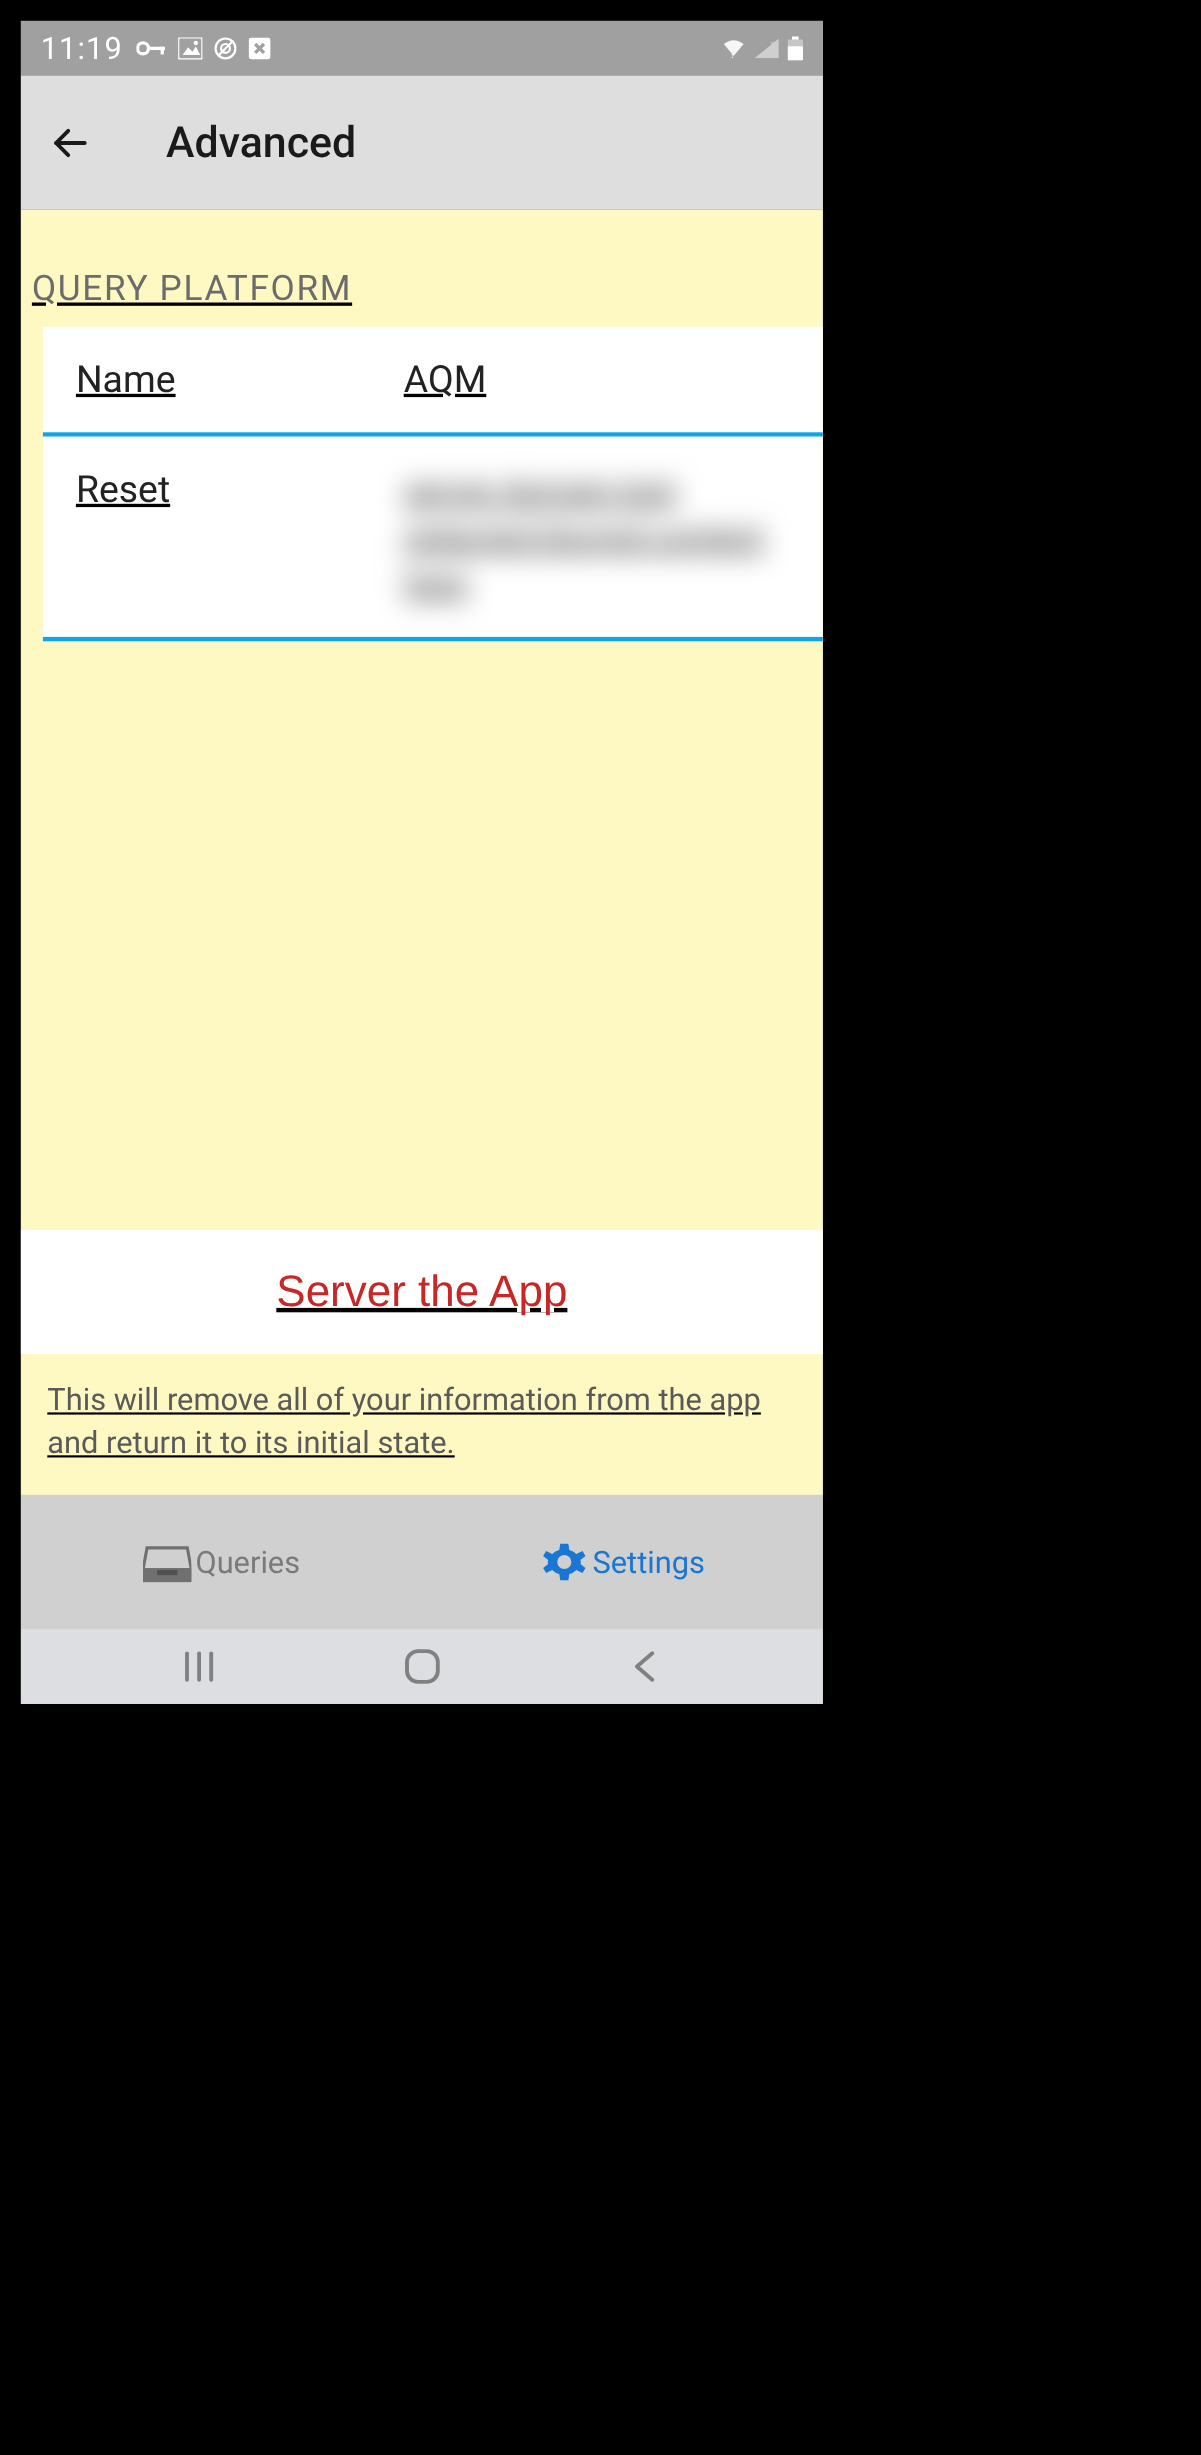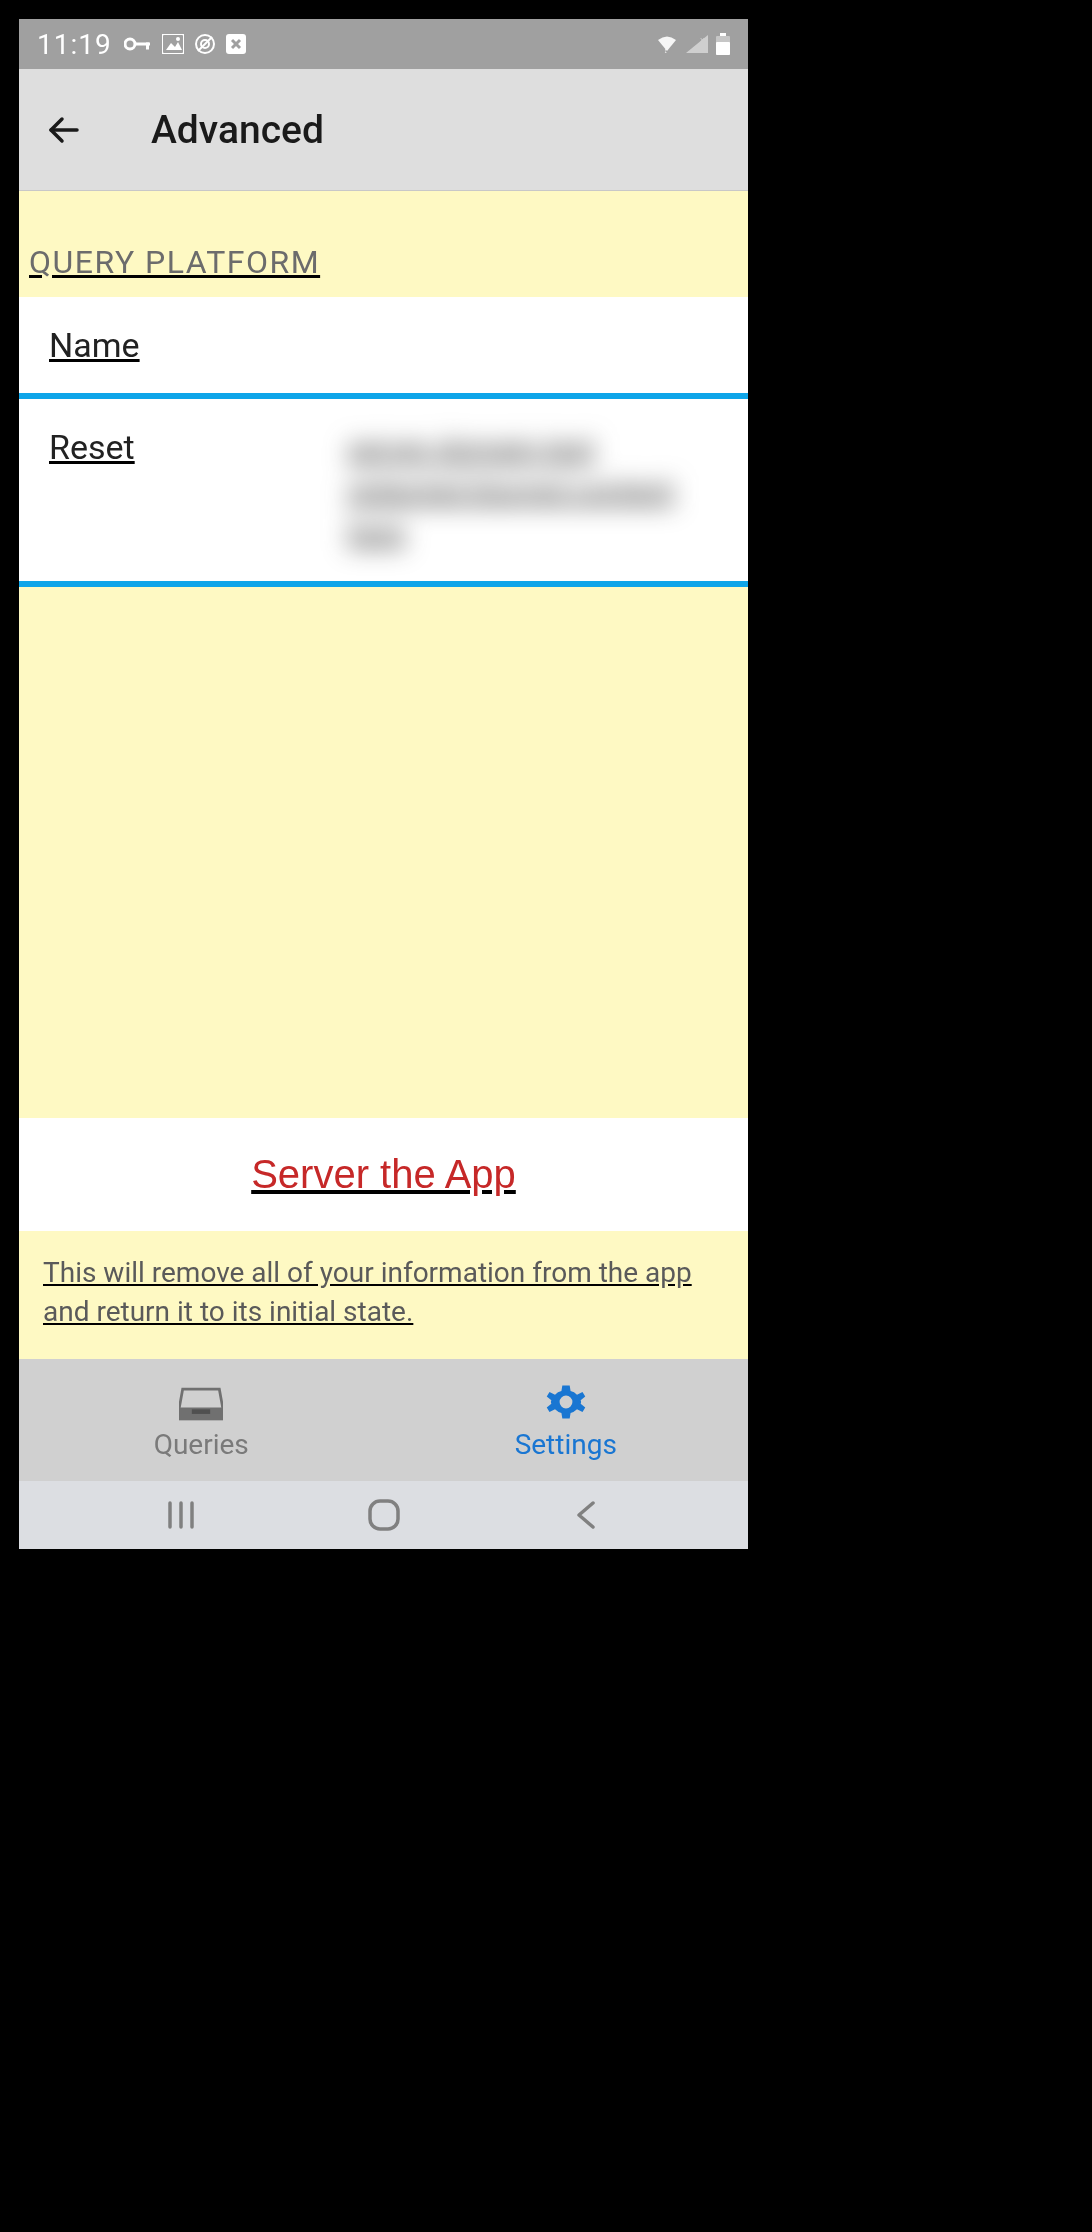--- a/index.html
+++ b/index.html
@@ -81,22 +81,23 @@
     .section-header {
       padding: 52px 10px 16px 10px;
       font-size: 32px;
       color: #6c6c6c;
       letter-spacing: 1.5px;
     }
     .setting-row {
       background: #fff;
       display: flex;
       padding: 28px 30px;
-      border-bottom: 6px solid #0ea5e9;
+      border-bottom: 4px solid #0ea5e9;
       gap: 8px;
+      margin-left: 20px;
     }
     .setting-label {
       font-size: 34px;
       color: #222;
       width: 290px;
       flex-shrink: 0;
     }
     .setting-value {
       font-size: 34px;
       color: #222;
@@ -127,21 +128,21 @@
       line-height: 1.4;
     }
     .bottom-nav {
       height: 122px;
       background: #d0d0d0;
       display: flex;
     }
     .nav-item {
       flex: 1;
       display: flex;
-      flex-direction: column;
+      flex-direction: row;
       align-items: center;
       justify-content: center;
       gap: 4px;
       cursor: pointer;
     }
     .nav-icon {
       width: 44px;
       height: 44px;
     }
     .nav-label {
@@ -245,20 +246,21 @@
         </svg>
       </span>
       <span class="header-title">Advanced</span>
     </div>
 
     <div class="content">
       <div class="section-header">QUERY PLATFORM</div>
 
       <div class="setting-row">
         <div class="setting-label">Name</div>
+        <div class="setting-value">AQM</div>
       </div>
 
       <div class="setting-row" style="align-items:flex-start;">
         <div class="setting-label">Reset</div>
         <div class="setting-value setting-value-blurred">server domain text redacted blurred content here</div>
       </div>
 
       <div class="spacer-before-reset"></div>
 
       <button class="reset-button">Server the App</button>

